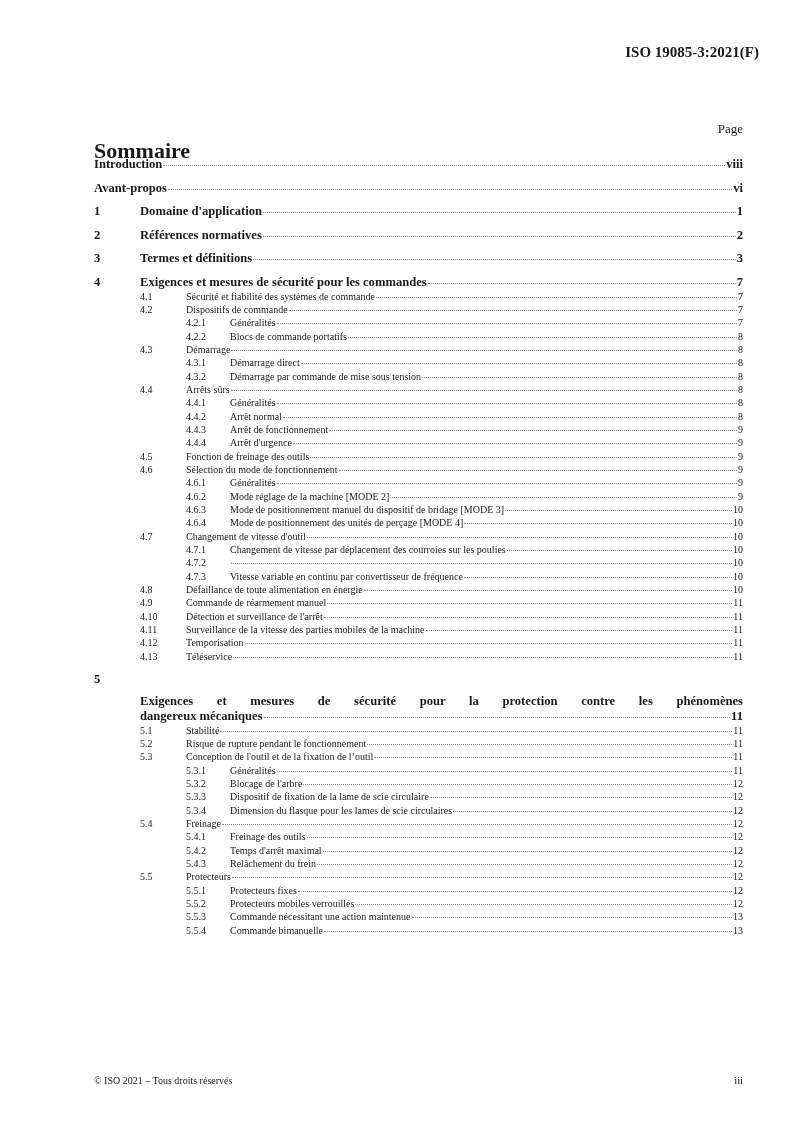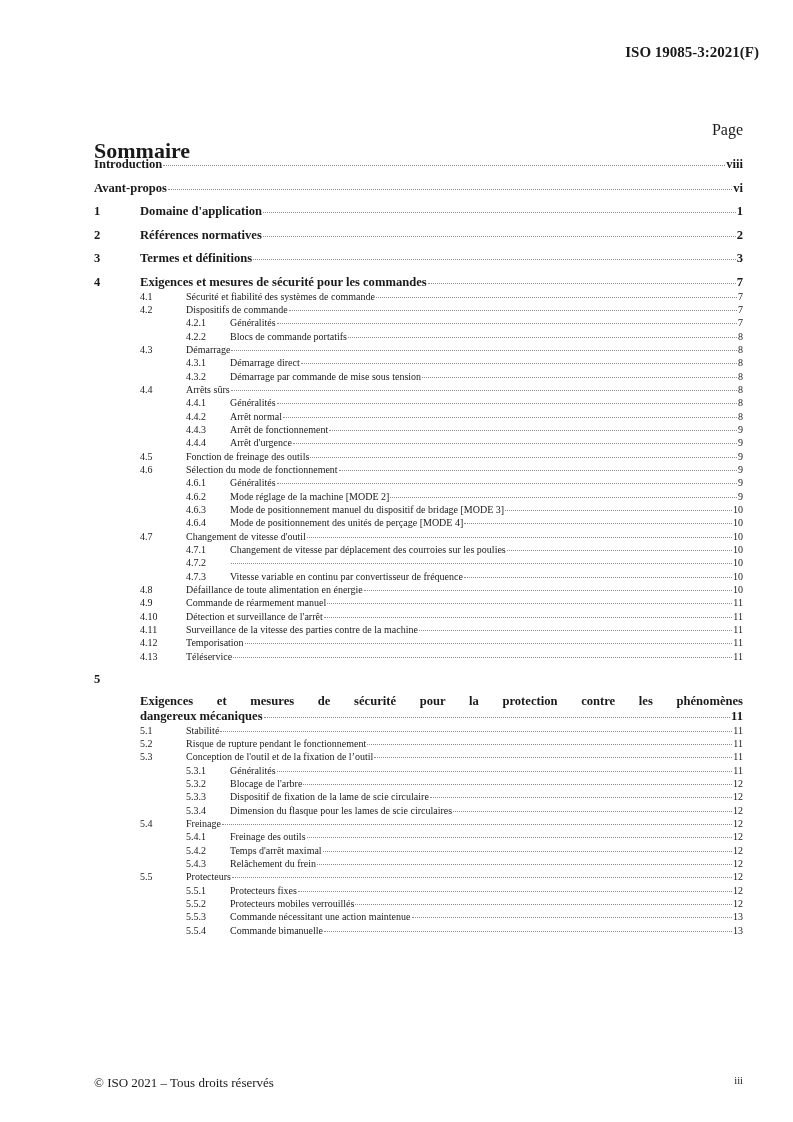--- a/index.html
+++ b/index.html
@@ -13,21 +13,21 @@
   .doc-id {
     position: absolute; top: 44px; right: 34px;
     font-weight: bold; font-size: 15px; letter-spacing: 0;
   }
   .toc-title {
     position: absolute; top: 114px; left: 94px;
     font-weight: bold; font-size: 22px; margin-top: 24px;
   }
   .page-label {
     position: absolute; top: 121px; right: 50px;
-    font-size: 16px;
+    font-size: 13px;
   }
   .toc {
     position: absolute; top: 157px; left: 94px; width: 649px;
   }
   .entry {
     position: relative; display: flex; align-items: baseline;
     font-size: 10px; line-height: 13.35px; height: 13.35px;
   }
   .entry.lvl1 { font-weight: bold; font-size: 12.6px; height: 15px; line-height: 15px; }
   .entry.front { margin-bottom: 8.5px; }
@@ -42,21 +42,21 @@
     flex: 1 1 auto; margin: 0 1px; height: 1px;
     border-bottom: 1px dotted #8a8a8a; position: relative; top: -2px;
     min-width: 8px;
   }
   .pg { flex: 0 0 auto; text-align: right; }
   .entry.wrap { height: auto; align-items: flex-start; }
   .wrap-block { display: flex; flex-direction: column; flex: 1 1 auto; margin-top: 22px; }
   .wrap-line1 { text-align: justify; text-align-last: justify; line-height: 15px; }
   .wrap-line2 { display: flex; align-items: baseline; line-height: 15px; }
   .footer-left {
-    position: absolute; top: 1075px; left: 94px; font-size: 13px;
+    position: absolute; top: 1075px; left: 94px; font-size: 10px;
   }
   .footer-right {
     position: absolute; top: 1075px; right: 50px; font-size: 10.5px; margin-left: 9px;
   }
 </style>
 </head>
 <body>
 
 <div class="doc-id">ISO 19085-3:2021(F)</div>
 <h1 class="toc-title">Sommaire</h1>
@@ -241,21 +241,21 @@
       <span class="pg">11</span>
     </div>
     <div class="entry lvl2">
       <span class="num">4.10</span>
       <span class="title">Détection et surveillance de l'arrêt</span>
       <span class="leader"></span>
       <span class="pg">11</span>
     </div>
     <div class="entry lvl2">
       <span class="num">4.11</span>
-      <span class="title">Surveillance de la vitesse des parties contre de la machine</span>
+      <span class="title">Surveillance de la vitesse des parties mobiles de la machine</span>
       <span class="leader"></span>
       <span class="pg">11</span>
     </div>
     <div class="entry lvl2">
       <span class="num">4.12</span>
       <span class="title">Temporisation</span>
       <span class="leader"></span>
       <span class="pg">11</span>
     </div>
     <div class="entry lvl2">

